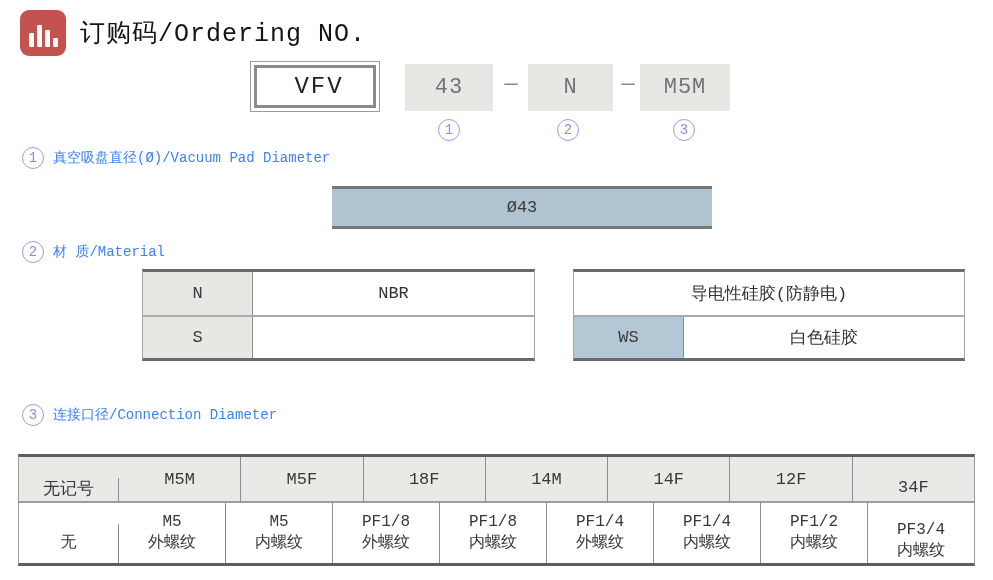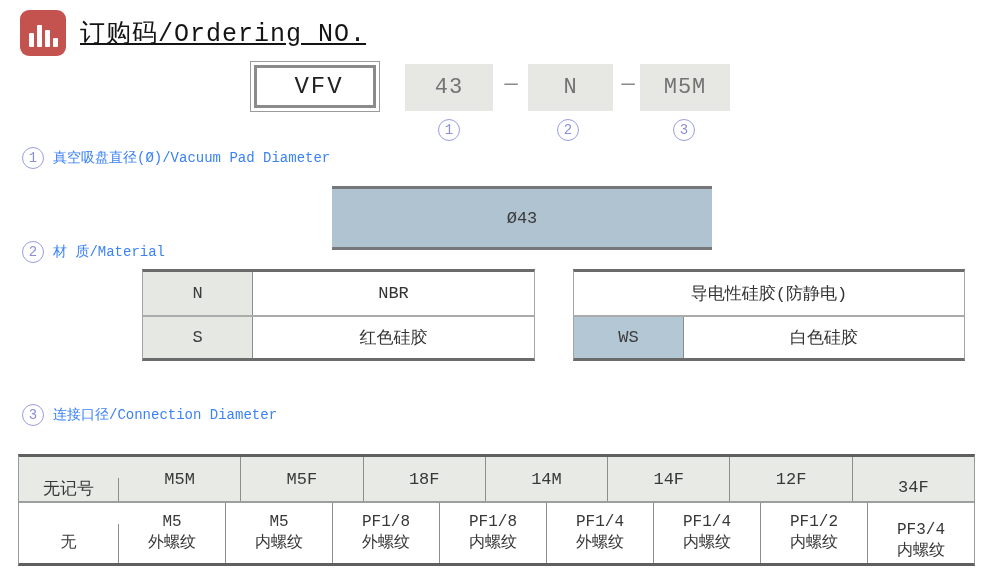--- a/index.html
+++ b/index.html
@@ -11,21 +11,21 @@
   }
   .abs { position:absolute; }
 
   
   .app-icon {
     left:20px; top:10px; width:46px; height:46px; border-radius:9px;
     background:#c4534f; display:flex; align-items:flex-end; justify-content:center;
     gap:3px; padding-bottom:9px;
   }
   .app-icon .bar { width:5px; background:#ffffff; border-radius:1px; }
-  .page-title { left:80px; top:16px; font-size:25px; color:#141414; letter-spacing:1px; white-space:nowrap;text-decoration:underline; }
+  .page-title { left:80px; top:16px; font-size:25px; color:#141414; letter-spacing:1px; white-space:nowrap; }
 
   
   .model-box-outer {
     left:250px; top:61px; width:130px; height:51px;
     border:1px solid #9b9b9b; padding:3px; background:#ffffff;
   }
   .model-box-inner {
     width:100%; height:100%; border:3px solid #8b8b8b;
     display:flex; align-items:center; justify-content:center;
     font-size:24px; letter-spacing:2px; color:#222;padding-left:8px;
@@ -44,21 +44,21 @@
     font-size:14px; flex:0 0 auto; background:#ffffff;
   }
   .idx-circle { top:119px; }
 
   
   .section-heading { display:flex; align-items:center; gap:9px; white-space:nowrap; }
   .section-heading .label { font-size:14px; color:#3b82f6; }
 
   
   .pad-bar {
-    left:332px; top:186px; width:380px; height:64px;
+    left:332px; top:186px; width:380px; height:43px;
     background:#b0c3d1; border-top:3px solid #76777a; border-bottom:3px solid #76777a;
     display:flex; align-items:center; justify-content:center;
     font-size:17px; color:#3a3a3a;
   }
 
   
   .mat-table {
     top:269px; border-top:3px solid #6b6b6b; border-bottom:3px solid #6b6b6b;
     border-left:1px solid #a5a5a5; border-right:1px solid #a5a5a5; background:#ffffff;
   }
@@ -124,21 +124,20 @@
   <span class="label">材 质/Material</span>
 </div>
 
 <div class="abs mat-table left-mat" style="left:142px; width:393px;">
   <div class="mat-row">
     <div class="mat-code">N</div>
     <div class="mat-name">NBR</div>
   </div>
   <div class="mat-row">
     <div class="mat-code">S</div>
-    <div class="mat-name">红色硅胶</div>
   </div>
 </div>
 
 <div class="abs mat-table right-mat" style="left:573px; width:392px;">
   <div class="mat-row">
     <div class="mat-name">导电性硅胶(防静电)</div>
   </div>
   <div class="mat-row">
     <div class="mat-code">WS</div>
     <div class="mat-name">白色硅胶</div>

